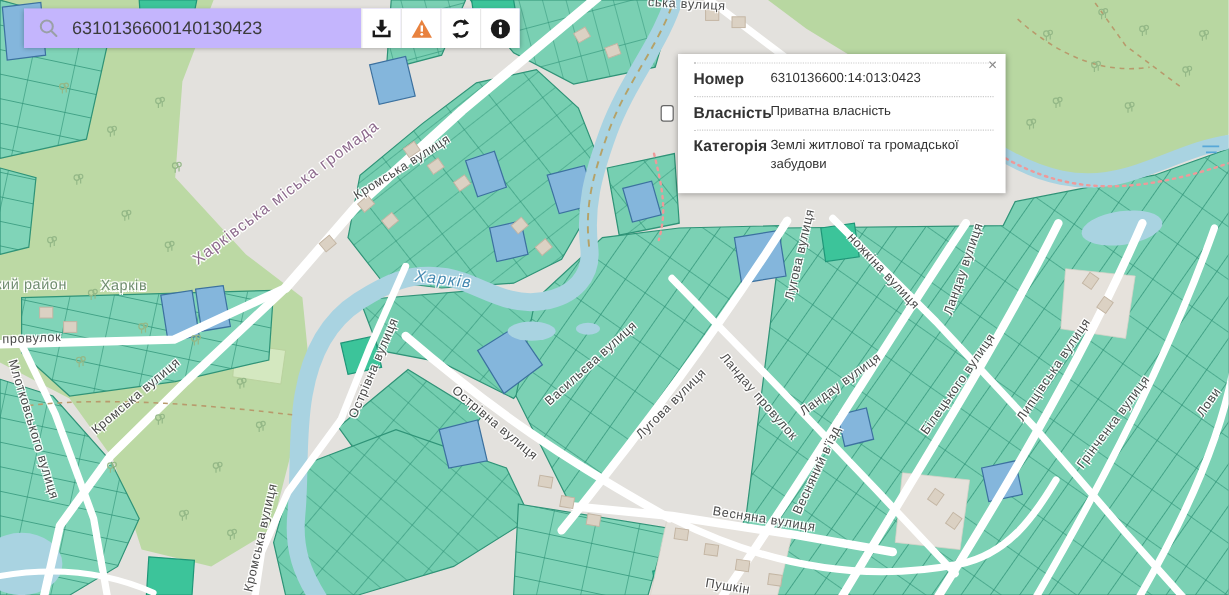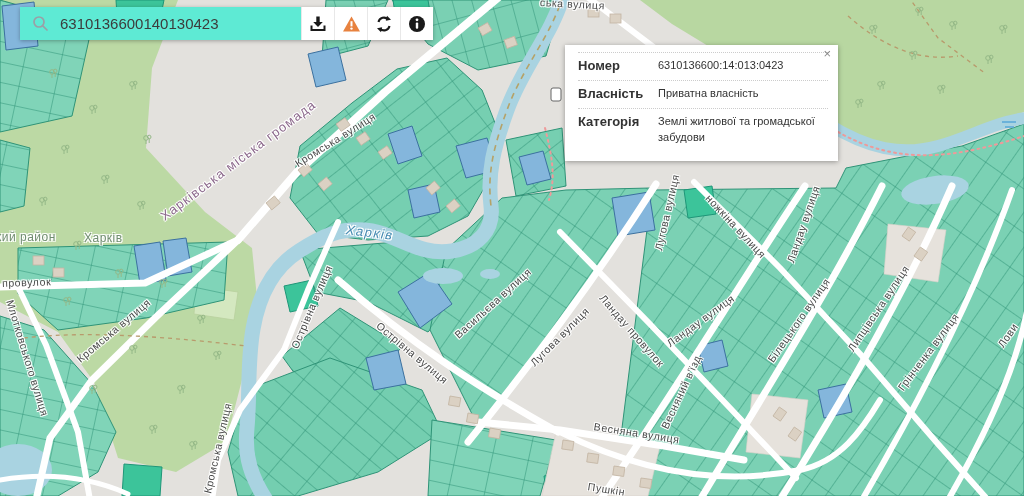--- a/index.html
+++ b/index.html
@@ -10,34 +10,34 @@
   
   #labels{position:absolute;left:0;top:0;width:1024px;height:496px;z-index:5;pointer-events:none;}
   .map-label{position:absolute;white-space:nowrap;transform-origin:0 50%;
     font-size:10.5px;color:#4a4a4a;letter-spacing:.6px;
     text-shadow:1px 1px 0 #fff,-1px -1px 0 #fff,1px -1px 0 #fff,-1px 1px 0 #fff,0 0 2px #fff;}
   .map-label.admin{font-size:13px;color:#8d6a8d;letter-spacing:1.2px;}
   .map-label.place{font-size:12px;color:#708d70;letter-spacing:.5px;}
   .map-label.water{font-size:13px;color:#4288b0;font-style:italic;letter-spacing:1.5px;}
 
   
-  #searchbar{position:absolute;left:20px;top:7px;width:413px;height:33px;background:#5eead4;z-index:10;
+  #searchbar{position:absolute;left:20px;top:7px;width:413px;height:33px;background:#c4b5fd;z-index:10;
     display:flex;align-items:center;box-shadow:0 1px 4px rgba(0,0,0,.3);}
   #searchbar .mag{flex:none;width:40px;display:flex;justify-content:center;align-items:center;}
   #searchbar input{flex:1;border:none;outline:none;font-family:"Liberation Sans",sans-serif;
     font-size:15px;color:#3c3c3c;background:transparent;padding:0;}
   .tool-btn{flex:none;width:32px;height:33px;display:flex;align-items:center;justify-content:center;
     border-left:1px solid #e8e8e8;cursor:pointer;background:#fff;}
 
   
   #panel{position:absolute;left:565px;top:45px;width:273px;box-sizing:border-box;z-index:11;
     background:#fff;box-shadow:0 1px 5px rgba(0,0,0,.35);padding:7px 10px 9px 13px;}
   #panel .row{display:flex;padding:5px 0 6px 0;border-top:1px dotted #ccc;}
   #panel .row:first-child{border-top:none;}
-  #panel .lab{flex:none;width:80px;font-weight:bold;font-size:13px;color:#333;}
+  #panel .lab{flex:none;width:64px;font-weight:bold;font-size:13px;color:#333;}
   #panel .val{flex:1;font-size:11px;color:#333;line-height:1.45;white-space:pre-line;}
   #panel .close{position:absolute;top:2px;right:7px;font-size:13px;color:#888;cursor:pointer;line-height:1;}
 </style>
 </head>
 <body>
 
 <div id="stage">
 
   <svg id="map-svg" width="1024" height="496" viewBox="0 0 1024 496">
     <defs>

